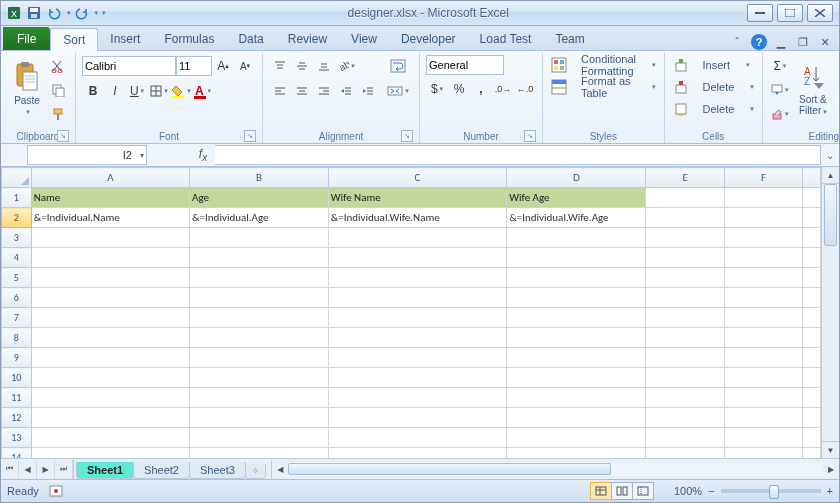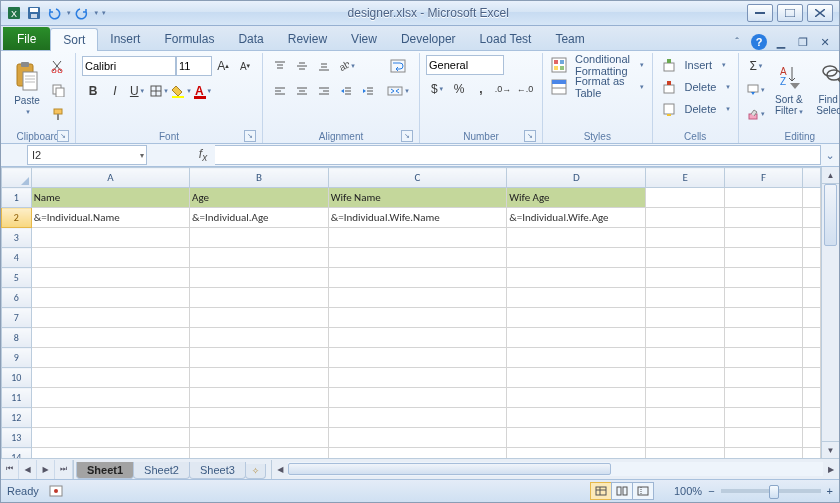--- a/index.html
+++ b/index.html
@@ -22,25 +22,25 @@
 .group .gbody{flex:1;display:flex;align-items:flex-start;gap:0px}
 .group .glabel{text-align:center;font-size:10px;color:#5a7aa6;padding:1px 0;position:relative}
 .group .glabel .dlg{position:absolute;right:0;bottom:1px;width:10px;height:10px;border:1px solid #9db5d3;font-size:7px;color:#5a7aa6;display:flex;align-items:center;justify-content:center;background:#eef5fc}
 .bigbtn{display:flex;flex-direction:column;align-items:center;justify-content:center;width:40px;height:66px;gap:2px}
 .bigbtn .icn{width:32px;height:32px;display:flex;align-items:center;justify-content:center}
 .bigbtn .lbl{font-size:10px;color:#3b5a82;text-align:center;line-height:11px}
 .col{display:flex;flex-direction:column;gap:2px;justify-content:center}
 .smbtn{width:20px;height:20px;border:1px solid transparent;display:flex;align-items:center;justify-content:center;font-size:12px;color:#3b3b3b}
 .sel{height:18px;border:1px solid #abc0d9;background:#fff;font-size:11px;padding:0 2px}
 .row{display:flex;gap:0px;align-items:center}
-.txtbtn{height:20px;display:flex;align-items:center;gap:8px;font-size:11px;color:#3b5a82;padding:0 2px}
+.txtbtn{height:20px;display:flex;align-items:center;gap:14px;font-size:11px;color:#3b5a82;padding:0 2px}
 .txtbtn .mi{width:16px;height:16px;display:flex;align-items:center;justify-content:center}
 .dd{font-size:7px;color:#5a7aa6;margin-left:2px}
 .fbar{height:22px;border-bottom:1px solid #a9c1dd;display:flex;align-items:center;background:#eef4fb}
-.nbox{width:100px;height:18px;border:1px solid #abc0d9;background:#fff;margin-left:26px;display:flex;align-items:center;justify-content:flex-start;padding:0 14px 0 4px;font-size:11px;position:relative}
+.nbox{width:100px;height:18px;border:1px solid #abc0d9;background:#fff;margin-left:26px;display:flex;align-items:center;justify-content:flex-end;padding:0 14px 0 4px;font-size:11px;position:relative}
 .nbox::after{content:"▾";position:absolute;right:2px;font-size:8px;color:#666}
 .fxbtn{width:24px;text-align:center;font-style:italic;font-size:12px;color:#555;margin-left:44px}
 .fxinput{flex:1;height:18px;border:1px solid #abc0d9;border-left:none;background:#fff}
 .fbar .exp{width:18px;text-align:center;color:#5a7aa6}
 .sheet{flex:1;display:flex;overflow:hidden;position:relative}
 .grid{flex:1;overflow:hidden}
 table.g{border-collapse:collapse;table-layout:fixed}
 table.g th,table.g td{border:1px solid #d4d4d4;height:19px;font-size:11px;font-family:Calibri,sans-serif;padding:0 2px;text-align:left;overflow:hidden;white-space:nowrap}
 table.g th{background:linear-gradient(#f7f9fc,#e5ecf5);color:#3b5a82;font-weight:normal;text-align:center;border-color:#bcd}
 table.g th.corner{width:25px;background:linear-gradient(#f7f9fc,#e5ecf5);position:relative}
@@ -51,21 +51,21 @@
 .vscroll{width:17px;background:#e8eef6;border-left:1px solid #bcd;display:flex;flex-direction:column}
 .vscroll .arr{height:16px;display:flex;align-items:center;justify-content:center;font-size:8px;color:#556;border-bottom:1px solid #bcd}
 .vscroll .arr:last-child{border-top:1px solid #bcd;border-bottom:none}
 .vscroll .track{flex:1;position:relative}
 .vscroll .thumb{position:absolute;top:0;left:2px;right:2px;height:60px;background:linear-gradient(#f0f4fa,#d1dff0);border:1px solid #a6bdda;border-radius:2px}
 .tabstrip{height:20px;background:#e8eef6;border-top:1px solid #bcd;display:flex;align-items:center}
 .tabstrip .nav{display:flex;border-right:1px solid #bcd}
 .tabstrip .nav .n{width:17px;height:19px;display:flex;align-items:center;justify-content:center;font-size:8px;color:#556;border-right:1px solid #cbd9ea}
 .tabstrip .tabs{display:flex;align-items:flex-end;height:20px;padding-left:2px}
 .stab{padding:2px 10px;font-size:11px;background:#e0e8f2;border:1px solid #b6c8de;border-top:none;border-bottom-left-radius:4px;border-bottom-right-radius:4px;margin-right:-1px;color:#3b5a82}
-.stab.active{background:#a3a3a3;font-weight:bold;color:#222}
+.stab.active{background:#5eead4;font-weight:bold;color:#222}
 .stab.new{padding:2px 6px;font-size:9px;color:#b79247}
 .tabstrip .hsb{flex:1;display:flex;align-items:center;border-left:1px solid #bcd;margin-left:6px}
 .tabstrip .hsb .arr{width:16px;height:19px;display:flex;align-items:center;justify-content:center;font-size:8px;color:#556}
 .tabstrip .hsb .trk{flex:1;height:14px;position:relative;background:#eef4fb}
 .tabstrip .hsb .th{position:absolute;left:0;width:60%;top:1px;bottom:1px;background:linear-gradient(#f0f4fa,#d1dff0);border:1px solid #a6bdda;border-radius:2px}
 .status{height:22px;background:linear-gradient(#e4ecf7,#cfe0f2);border-top:1px solid #a9c1dd;display:flex;align-items:center;font-size:11px;color:#3b5a82;padding:0 6px}
 .status .spacer{flex:1}
 .viewbtn{width:20px;height:16px;border:1px solid #9db5d3;background:#eef5fc;margin-left:-1px;display:flex;align-items:center;justify-content:center;font-size:9px}
 .viewbtn.active{background:#fce9b8;border-color:#e6b84a}
 .zslider{width:100px;height:4px;background:#bcd;margin:0 6px;position:relative}

